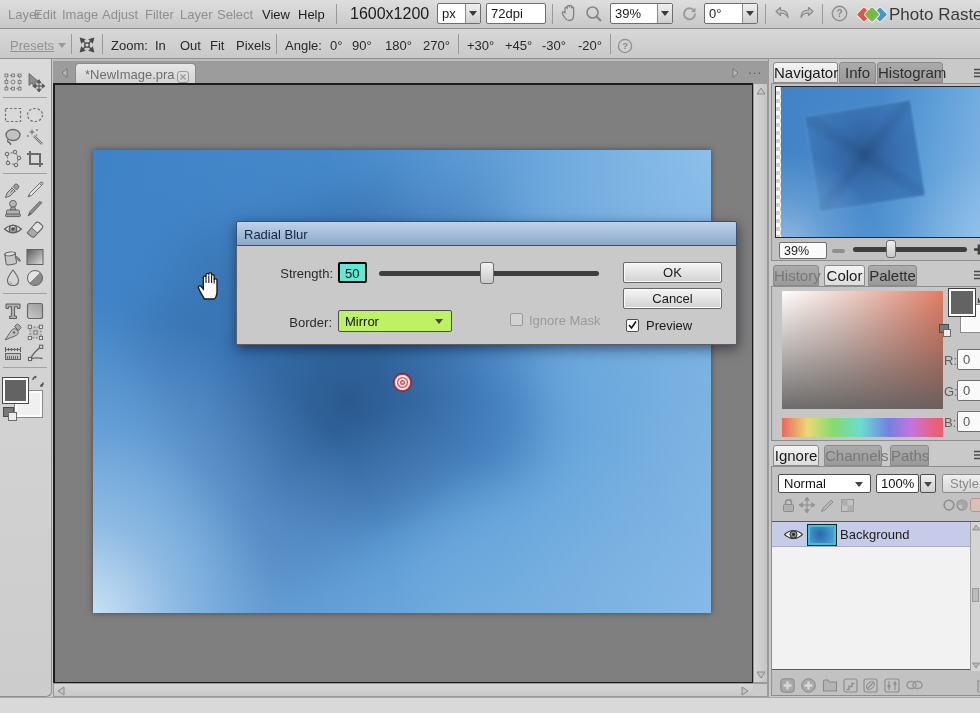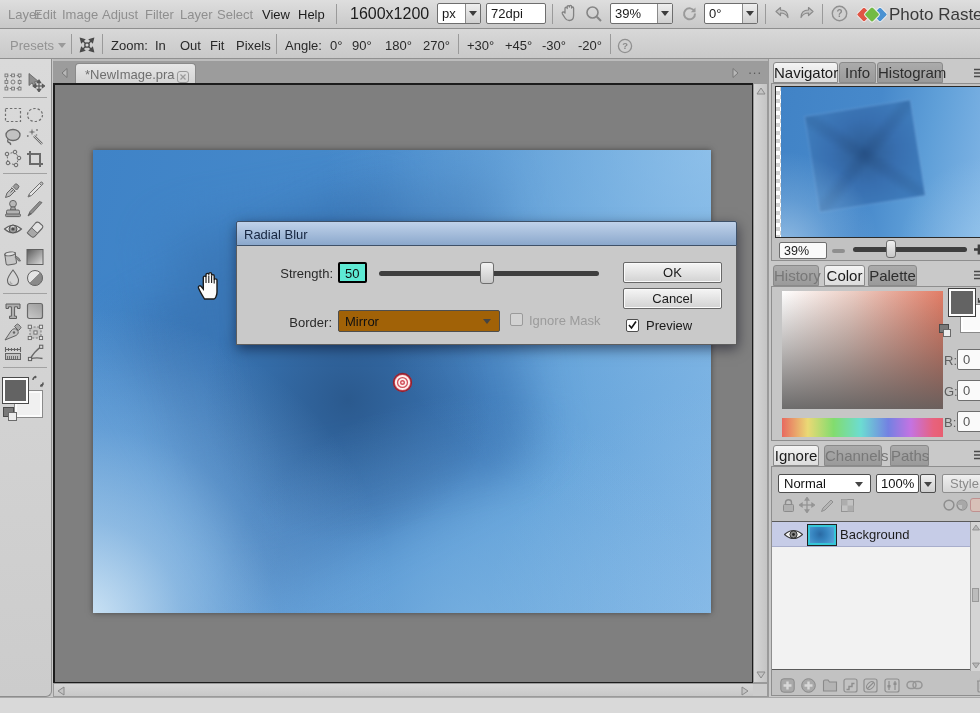--- a/index.html
+++ b/index.html
@@ -3,21 +3,21 @@
 <meta charset="utf-8">
 <style>
 * { margin:0; padding:0; box-sizing:border-box; }
 html,body { width:980px; height:713px; overflow:hidden; font-family:"Liberation Sans",sans-serif; background:#c9c9c9; position:relative; }
 #menubar { position:absolute; left:0; top:0; width:980px; height:29px; background:linear-gradient(#dedede,#c8c8c8); border-bottom:1px solid #8f8f8f; }
 .menu { position:absolute; top:7px; font-size:13px; color:#8f8f8f; }
 .menu.on { color:#1c1c1c; }
 .vsep { position:absolute; width:1px; background:#9a9a9a; }
 #toolbar2 { position:absolute; left:0; top:29px; width:980px; height:30px; background:linear-gradient(#d8d8d8,#c9c9c9); border-bottom:1px solid #909090; }
 .tb2 { position:absolute; top:9px; font-size:13px; color:#2a2a2a; }
-.tb2.dim { color:#939393; }
+.tb2.dim { color:#939393;text-decoration:underline; }
 .combo { position:absolute; background:#fff; border:1px solid #6e6e6e; border-radius:2px; font-size:13px; color:#1a1a1a; }
 .combo .fld { position:absolute; left:4px; top:2px; }
 .combo .btn { position:absolute; right:0; top:0; bottom:0; width:15px; background:linear-gradient(#efefef,#cfcfcf); border-left:1px solid #8a8a8a; }
 .darr { position:absolute; width:0; height:0; border-left:4px solid transparent; border-right:4px solid transparent; border-top:5px solid #3c3c3c; }
 #statusbar { position:absolute; left:0; top:697px; width:980px; height:16px; background:#d9d9d9; border-top:1px solid #a8a8a8; }
 
 #toolpanel { position:absolute; left:0; top:59px; width:52px; height:638px; background:linear-gradient(#dadada,#cccccc); border-right:1px solid #8d8d8d; border-bottom:1px solid #8d8d8d; border-radius:0 0 6px 0; }
 .ticon { position:absolute; width:20px; height:20px; }
 .tsep { position:absolute; left:3px; width:44px; height:1px; background:#a2a2a2; }
 
@@ -384,21 +384,21 @@
   <div id="dlgbody">
     <span class="dlab" style="right:403px;top:20px">Strength:</span>
     <div style="position:absolute;left:101px;top:16px;width:29px;height:21px;background:#5eead4;border:2px solid #000000;border-radius:2px">
         <span style="position:absolute;left:5px;top:2px;font-size:13px;color:#111">50</span>
       </div>
     <div style="position:absolute;left:142px;top:25px;width:220px;height:5px;background:#3e3e3e;border-radius:2.5px"></div>
     <div style="position:absolute;left:243px;top:16px;width:14px;height:22px;background:linear-gradient(#f2f2f2,#c9c9c9);border:1px solid #6e6e6e;border-radius:3px"></div>
     <button class="dbtn" style="left:386px;top:16px">OK</button>
     <button class="dbtn" style="left:386px;top:42px">Cancel</button>
     <span class="dlab" style="right:404px;top:69px">Border:</span>
-    <div style="position:absolute;left:101px;top:64px;width:162px;height:22px;background:#a16207;border:1px solid #4e4e4e;border-radius:2px">
+    <div style="position:absolute;left:101px;top:64px;width:114px;height:22px;background:#bef264;border:1px solid #4e4e4e;border-radius:2px">
         <span style="position:absolute;left:6px;top:3px;font-size:13px;color:#111">Mirror</span>
         <div class="darr" style="right:8px;top:8px;border-top-color:#444"></div>
       </div>
     <div style="position:absolute;left:273px;top:67px;width:13px;height:13px;background:#d2d2d2;border:1px solid #9a9a9a;border-radius:2px"></div>
     <span style="position:absolute;left:292px;top:67px;font-size:13px;color:#9b9b9b">Ignore Mask</span>
     <div style="position:absolute;left:389px;top:73px;width:13px;height:13px;background:#fff;border:1px solid #4e4e4e;border-radius:2px">
         <svg width="11" height="11" viewBox="0 0 11 11" style="position:absolute;left:0;top:0">
           <path d="M2 5 L4.5 8 L9 1.5" fill="none" stroke="#111" stroke-width="1.6"></path>
         </svg>
       </div>

